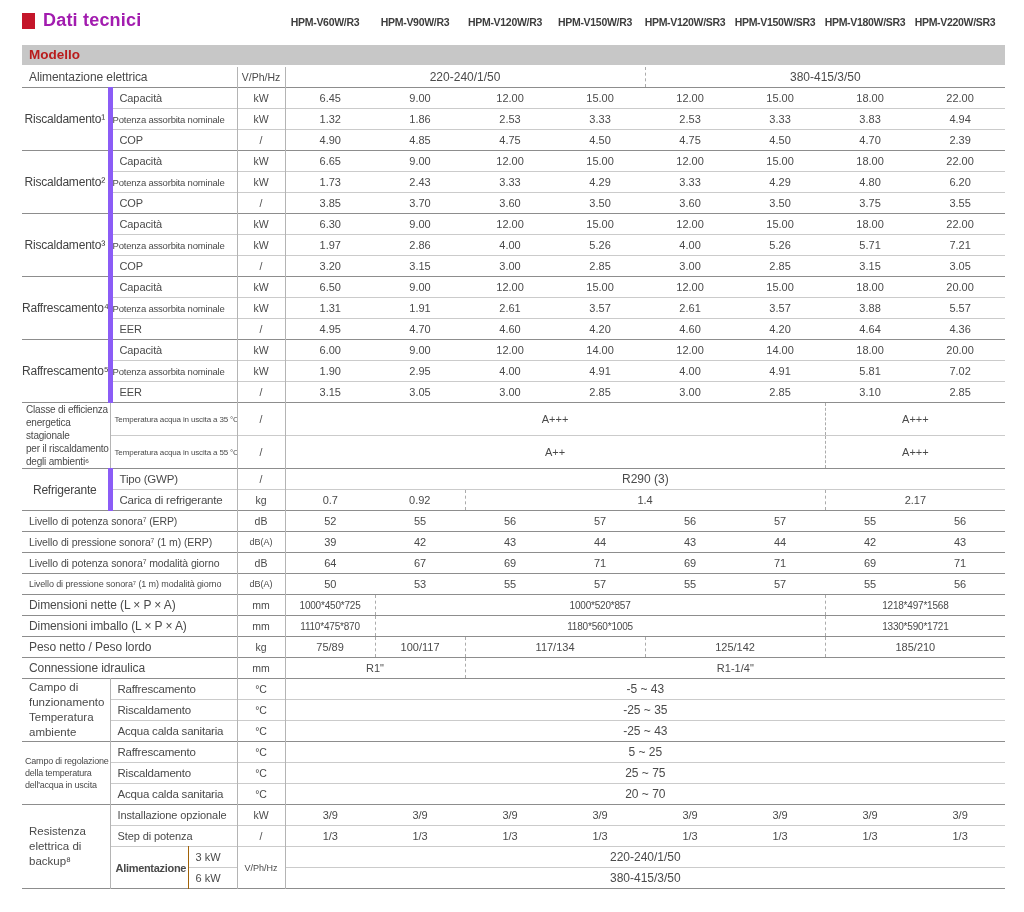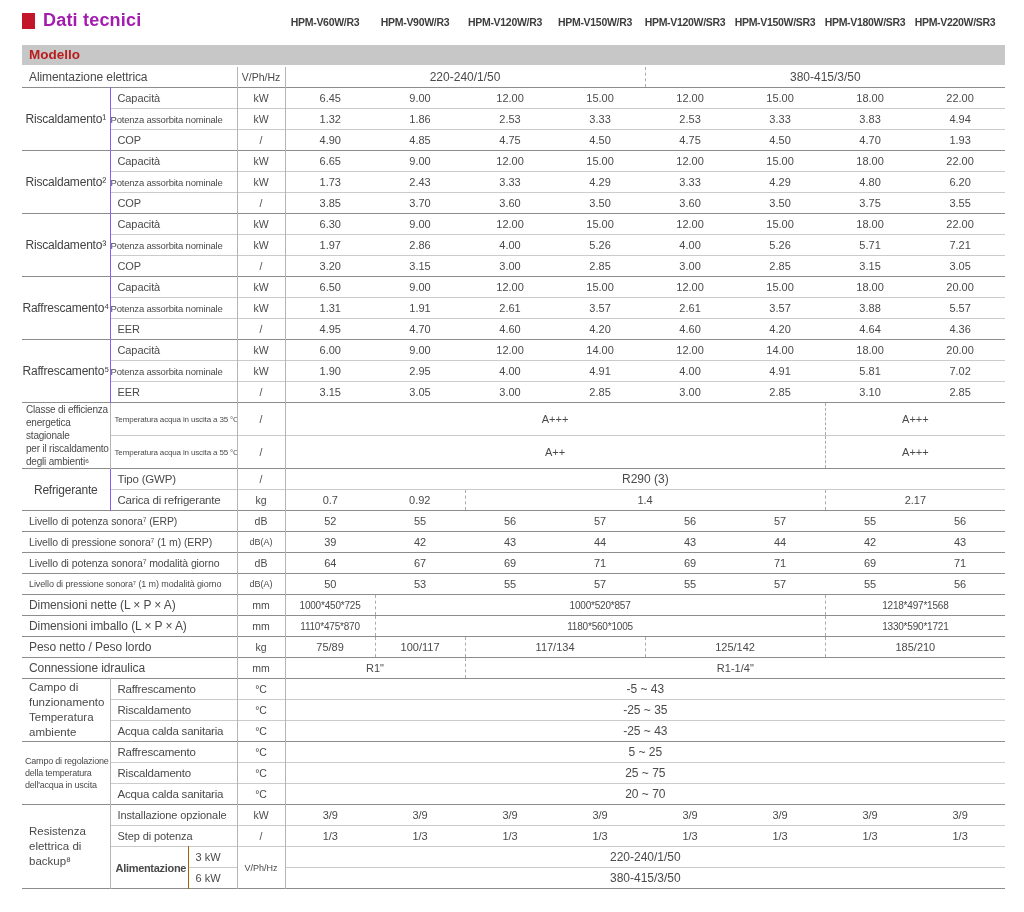--- a/index.html
+++ b/index.html
@@ -9,21 +9,21 @@
   .red-sq{width:13px;height:16px;background:#c4162a;}
   .title{font-size:18px;font-weight:bold;color:#a21caf;letter-spacing:0.2px;}
   .models{position:absolute;left:280px;top:16px;width:725px;display:flex;}
   .models span{width:90px;text-align:center;font-weight:bold;font-size:10.5px;letter-spacing:-0.3px;color:#3d3d3d;white-space:nowrap;}
   .modello-bar{margin:5px 0 0 22px;width:983px;height:20px;background:#c7c7c7;font-weight:bold;font-size:13.5px;color:#b91c1c;line-height:20px;padding-left:7px;box-sizing:border-box;}
   table{margin:2px 0 0 22px;border-collapse:collapse;table-layout:fixed;width:983px;border-bottom:1px solid #8d8d8d;}
   td{border-top:1px solid #cbcbcb;height:20px;padding:0;font-size:11px;color:#4a4a4a;text-align:center;vertical-align:middle;overflow:hidden;}
   tr.sec td{border-top-color:#8d8d8d;}
   tr:first-child td{border-top:none;margin-top:12px;}
   
-  td.g{font-size:12px;letter-spacing:-0.2px;white-space:nowrap;border-right:1px solid #8b5cf6;color:#424242;}
+  td.g{font-size:12px;letter-spacing:-0.2px;white-space:nowrap;border-right:5px solid #8b5cf6;color:#424242;}
   td.gl{font-size:11.5px;text-align:left;padding-left:7px;white-space:pre-line;line-height:1.3;border-right:1px solid #b4b4b4;}
   td.gt{font-size:10px;letter-spacing:-0.2px;text-align:left;padding-left:4px;white-space:pre-line;line-height:1.3;border-right:1px solid #b4b4b4;}
   td.gs{font-size:9px;letter-spacing:-0.2px;text-align:left;padding-left:3px;white-space:pre-line;line-height:1.35;border-right:1px solid #b4b4b4;}
   
   td.s{text-align:left;padding-left:7px;font-size:11px;letter-spacing:-0.1px;white-space:nowrap;border-right:1px solid #b4b4b4;}
   td.sb{text-align:left;padding-left:7px;font-size:11.5px;letter-spacing:-0.2px;white-space:nowrap;border-right:1px solid #b4b4b4;}
   td.ss{text-align:left;font-size:9.5px;letter-spacing:-0.2px;white-space:nowrap;border-right:1px solid #b4b4b4;}
   td.st{text-align:left;padding-left:4px;font-size:8px;letter-spacing:-0.15px;white-space:nowrap;border-right:1px solid #b4b4b4;}
   td.sa{text-align:left;padding-left:5px;font-size:11px;letter-spacing:-0.3px;white-space:nowrap;border-right:1px solid #a16207;font-weight:bold;}
   td.sk{text-align:left;padding-left:7px;font-size:11px;border-right:1px solid #b4b4b4;}
@@ -112,21 +112,21 @@
       <tr>
         <td class="s" colspan="2">COP</td>
         <td class="u">/</td>
         <td class="v">4.90</td>
         <td class="v">4.85</td>
         <td class="v">4.75</td>
         <td class="v">4.50</td>
         <td class="v">4.75</td>
         <td class="v">4.50</td>
         <td class="v">4.70</td>
-        <td class="v">1.93</td>
+        <td class="v">2.39</td>
       </tr>
       <tr class="sec">
         <td class="g" rowspan="3">Riscaldamento²</td>
         <td class="s" colspan="2">Capacità</td>
         <td class="u">kW</td>
         <td class="v">6.65</td>
         <td class="v">9.00</td>
         <td class="v">12.00</td>
         <td class="v">15.00</td>
         <td class="v">12.00</td>

